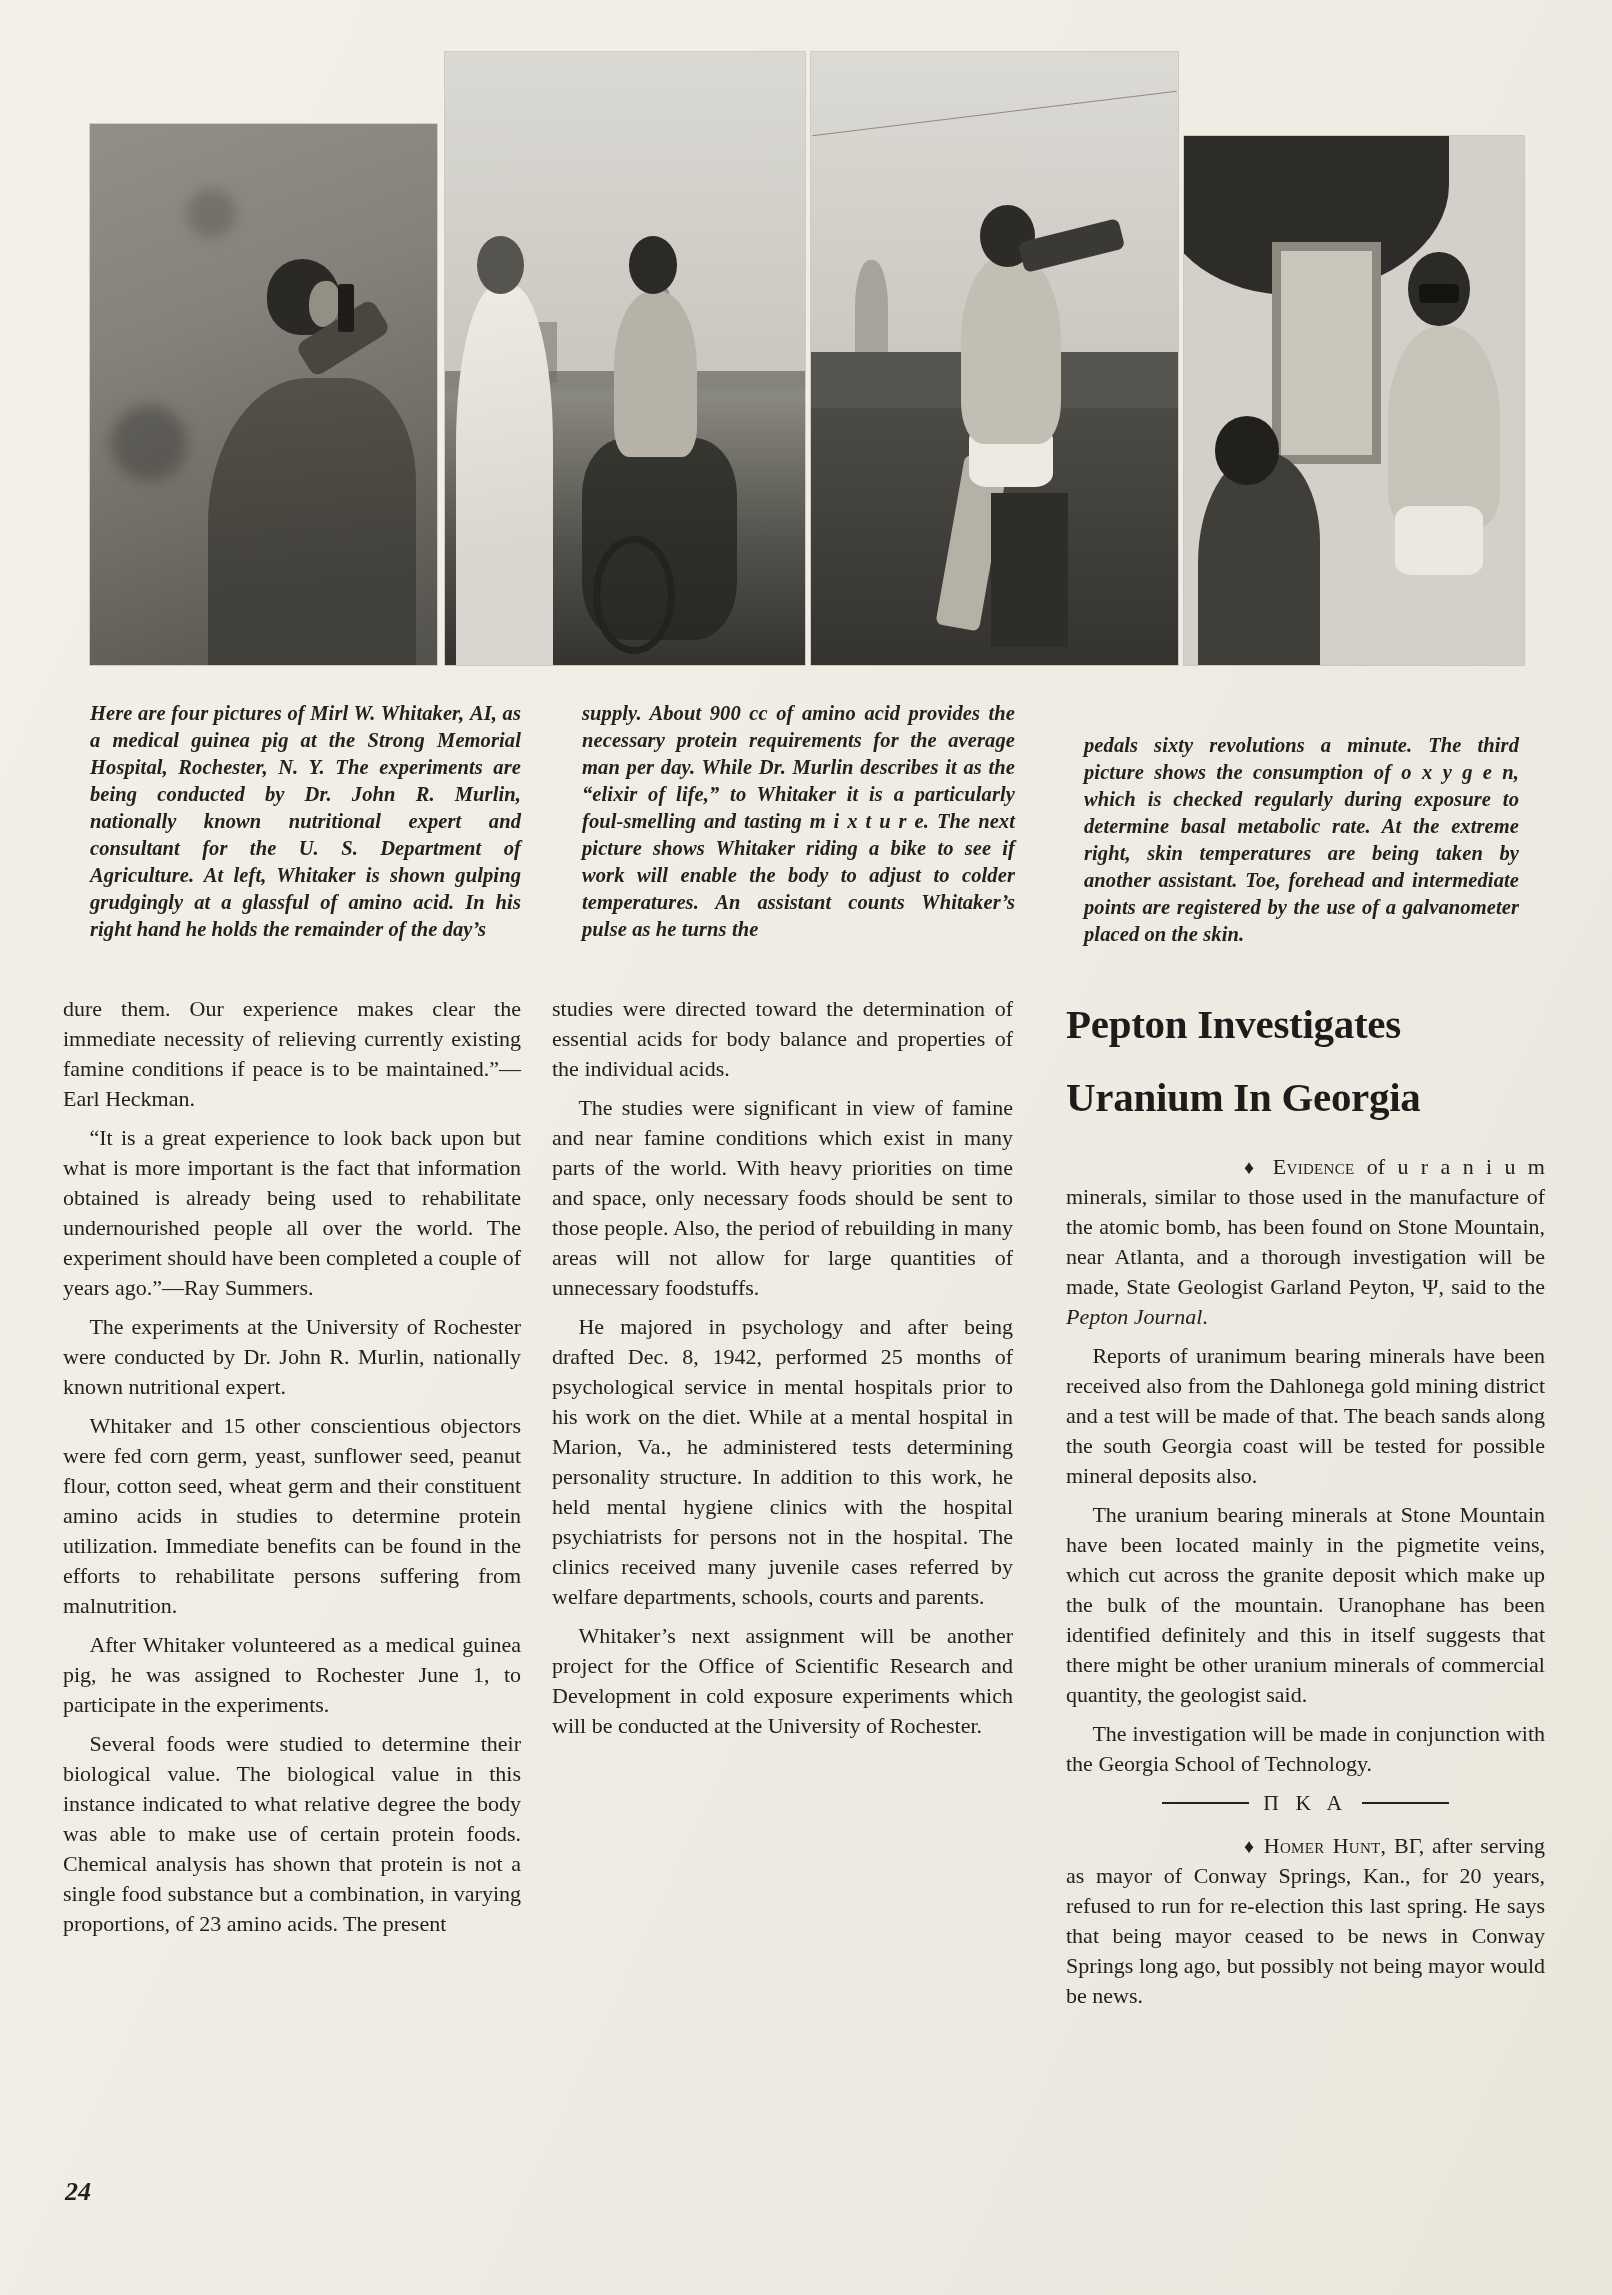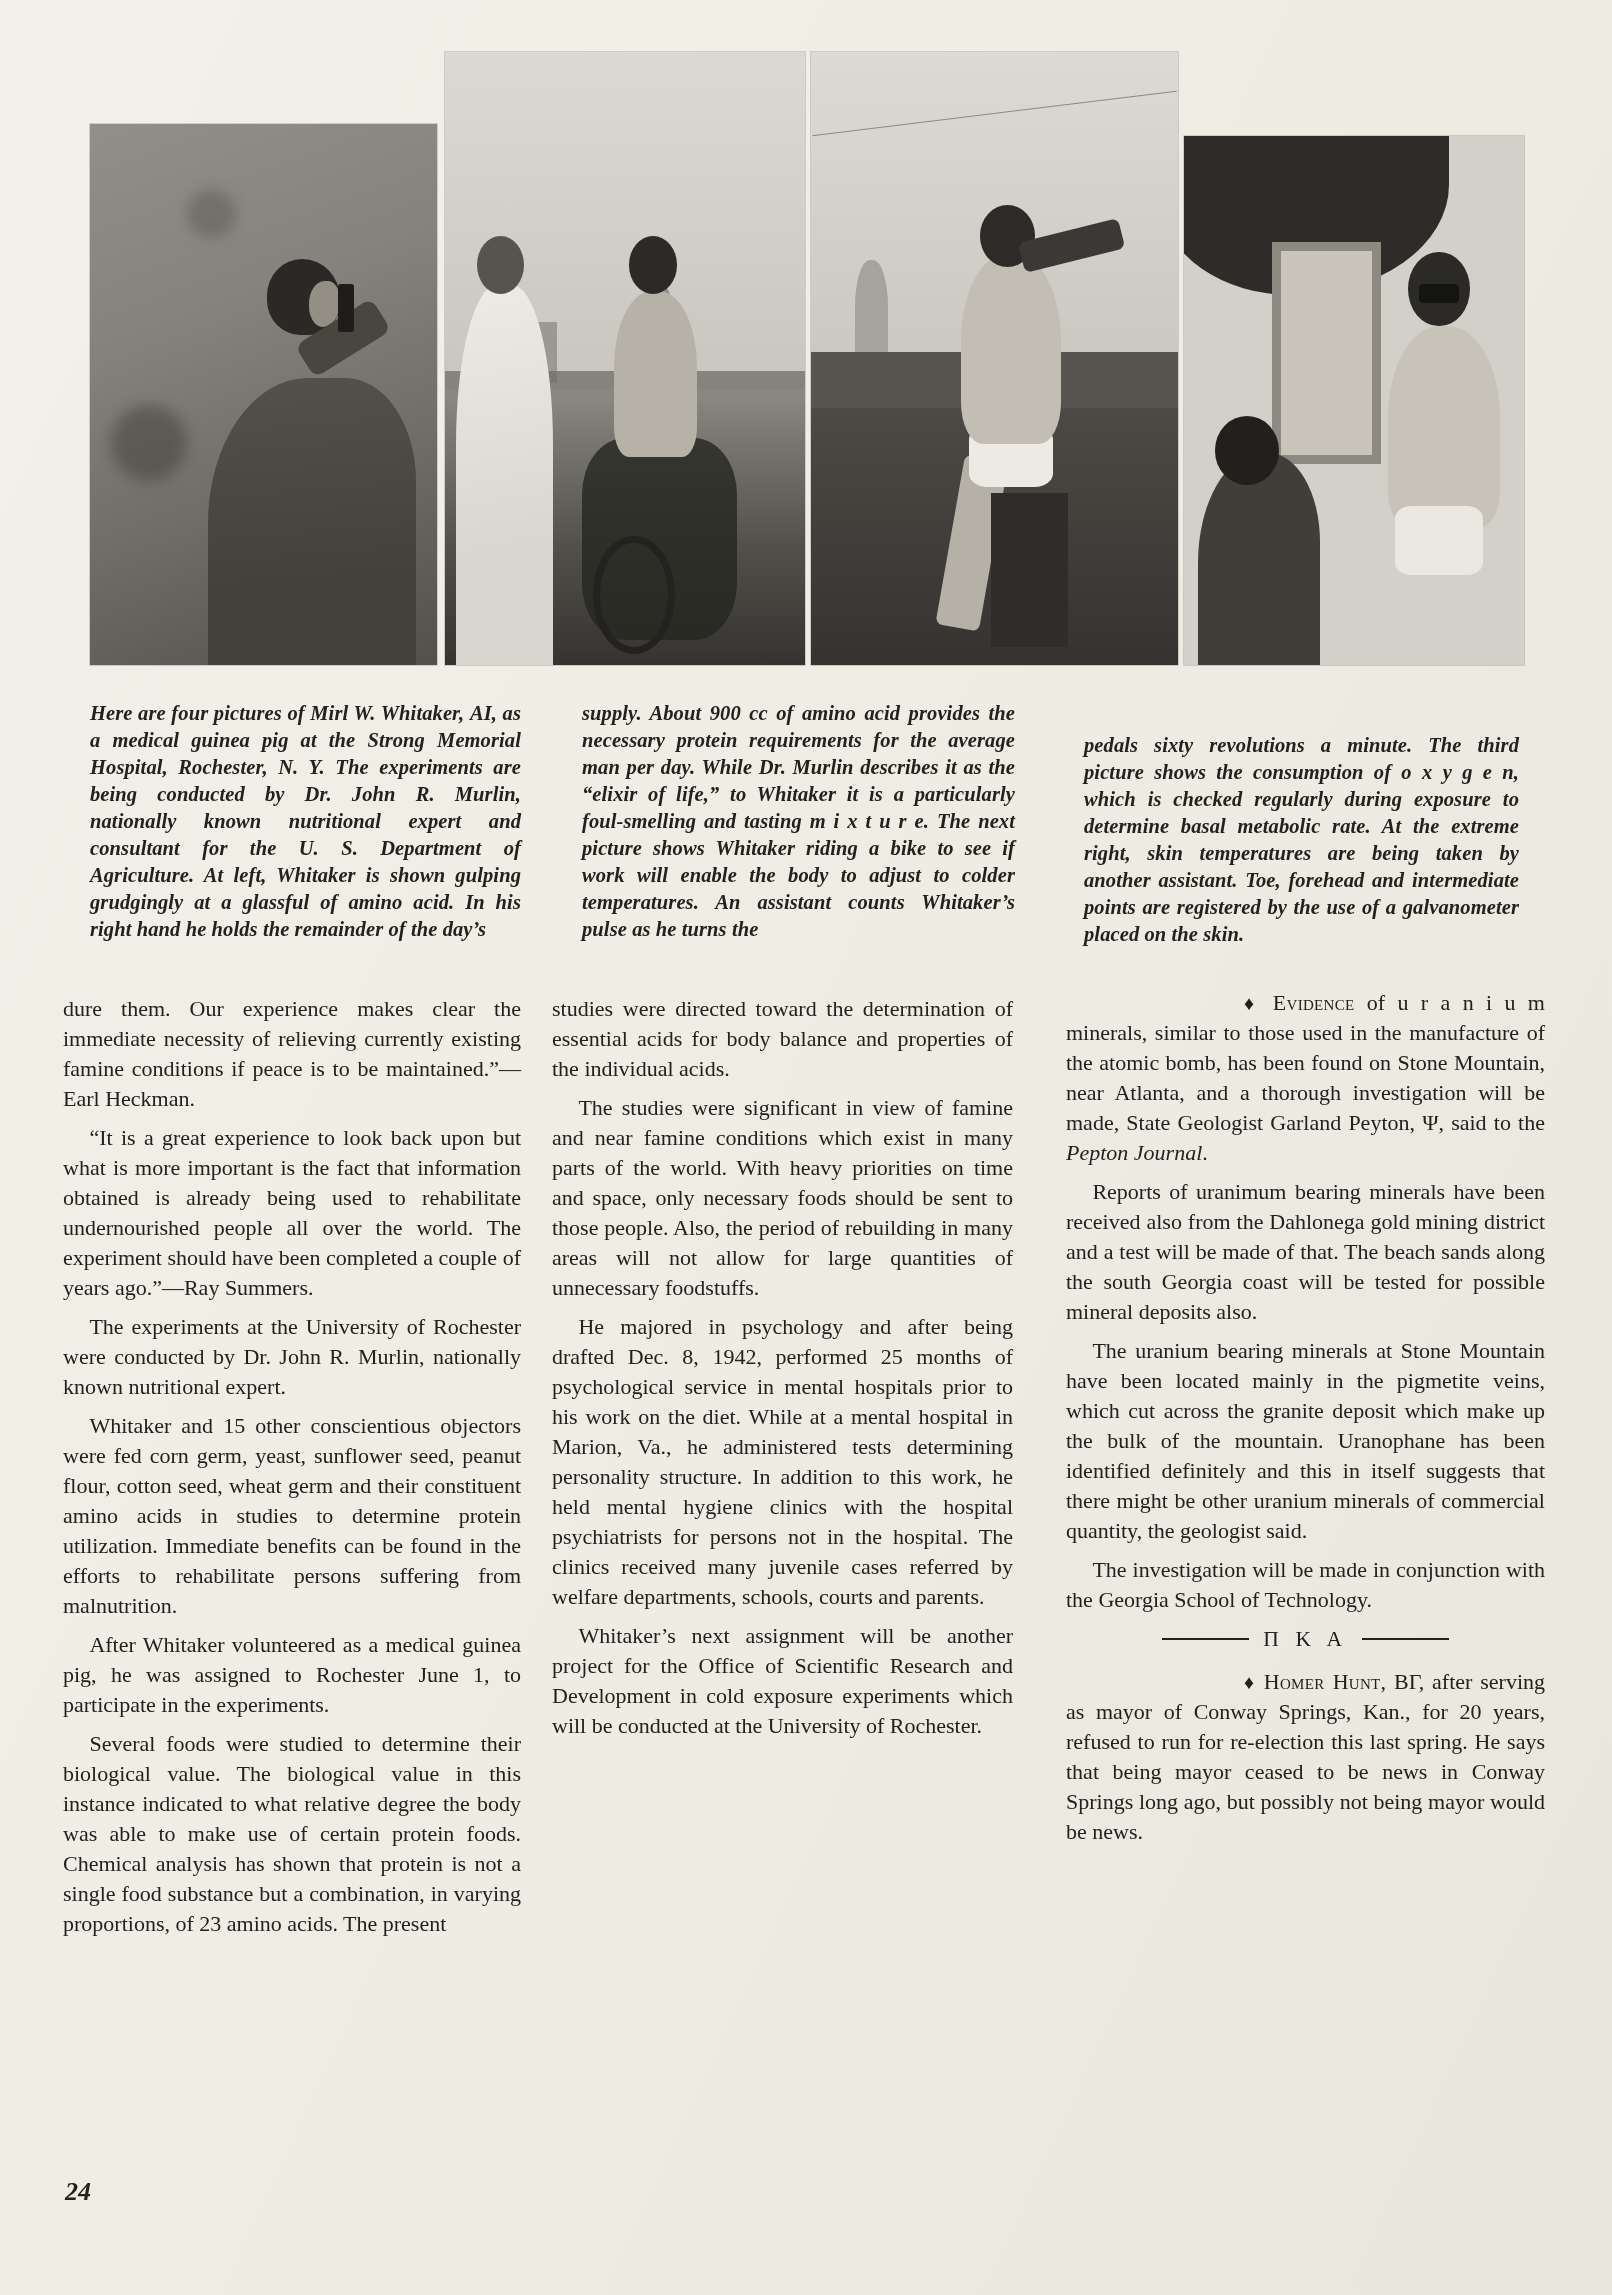--- a/index.html
+++ b/index.html
@@ -148,20 +148,24 @@
   </div>
 
 <div class="bodycol" id="colB">
     <p class="para noindent"><span>studies were directed toward the determination of essential acids for body balance and properties of the individual acids.</span></p>
     <p class="para"><span>The studies were significant in view of famine and near famine conditions which exist in many parts of the world. With heavy priorities on time and space, only necessary foods should be sent to those people. Also, the period of rebuilding in many areas will not allow for large quantities of unnecessary foodstuffs.</span></p>
     <p class="para"><span>He majored in psychology and after being drafted Dec. 8, 1942, performed 25 months of psychological service in mental hospitals prior to his work on the diet. While at a mental hospital in Marion, Va., he administered tests determining personality structure. In addition to this work, he held mental hygiene clinics with the hospital psychiatrists for persons not in the hospital. The clinics received many juvenile cases referred by welfare departments, schools, courts and parents.</span></p>
     <p class="para"><span>Whitaker’s next assignment will be another project for the Office of Scientific Research and Development in cold exposure experiments which will be conducted at the University of Rochester.</span></p>
   </div>
 
 <div class="bodycol" id="colC">
+  <div class="headline-wrap">
+    <div class="headline">Pepton Investigates</div>
+    <div class="headline">Uranium In Georgia</div>
+  </div>
   <div>
       <p class="para deep"><span class="diamond">♦  </span><span class="sc">Evidence</span><span> of u r a n i u m minerals, similar to those used in the manufacture of the atomic bomb, has been found on Stone Mountain, near Atlanta, and a thorough investigation will be made, State Geologist Garland Peyton, Ψ, said to the </span><span class="i">Pepton Journal</span><span>.</span></p>
       <p class="para"><span>Reports of uranimum bearing minerals have been received also from the Dahlonega gold mining district and a test will be made of that. The beach sands along the south Georgia coast will be tested for possible mineral deposits also.</span></p>
       <p class="para"><span>The uranium bearing minerals at Stone Mountain have been located mainly in the pigmetite veins, which cut across the granite deposit which make up the bulk of the mountain. Uranophane has been identified definitely and this in itself suggests that there might be other uranium minerals of commercial quantity, the geologist said.</span></p>
       <p class="para"><span>The investigation will be made in conjunction with the Georgia School of Technology.</span></p>
     </div>
   <div class="pka">
     <span class="rule"></span>
     <span class="label">Π Κ Α</span>
     <span class="rule"></span>

